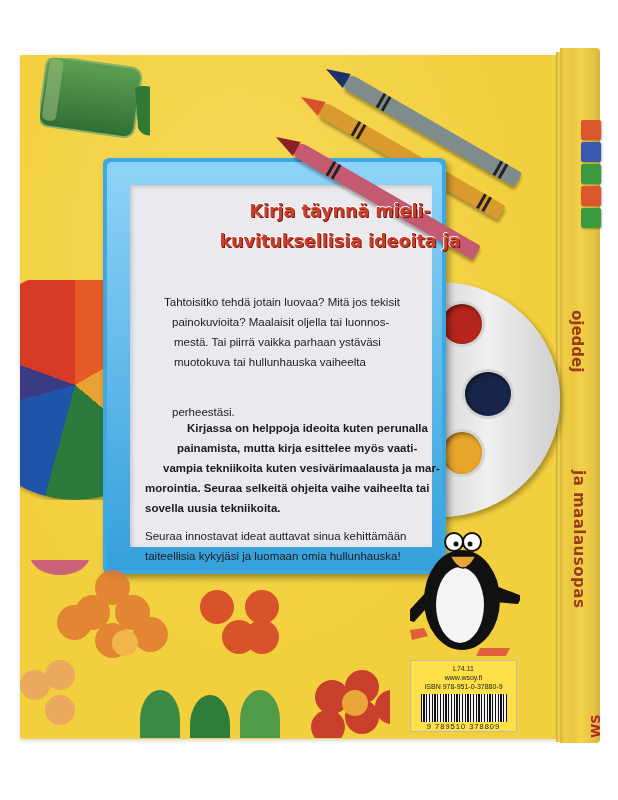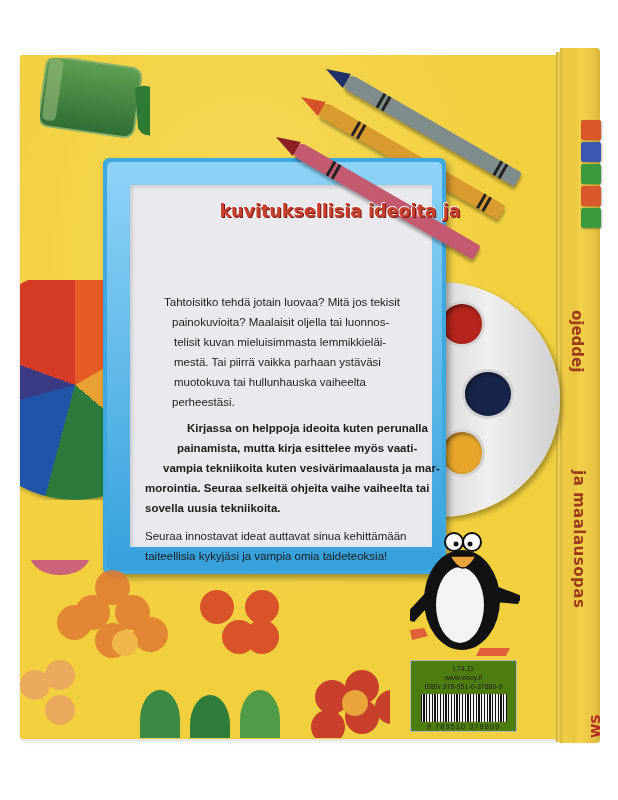--- a/index.html
+++ b/index.html
@@ -23,21 +23,21 @@
   .headline{position:absolute;left:150px;top:196px;width:380px;text-align:center;font-family:"DejaVu Sans",sans-serif;font-weight:bold;font-size:17.5px;line-height:30px;color:#c8402b;text-shadow:1px 1px 0 #7a1a12,-1px 0 0 #fff,0 -1px 0 #fff;}
   .body-text{position:absolute;font-family:"Liberation Sans",sans-serif;font-size:11.5px;line-height:20px;color:#1c1c1c;}
   .wheel{position:absolute;left:-40px;top:270px;width:230px;height:230px;border-radius:50%;overflow:hidden;box-shadow:3px 3px 4px rgba(0,0,0,.3);
     background:conic-gradient(from 0deg,#e65a25 0deg 60deg,#eaa133 60deg 130deg,#2c7a3c 130deg 195deg,#2054a8 195deg 255deg,#3b3a84 255deg 290deg,#d53b26 290deg 360deg);}
   .wheel-clip{position:absolute;left:20px;top:280px;width:170px;height:220px;overflow:hidden;}
   .palette{position:absolute;left:440px;top:282px;width:120px;height:235px;background:linear-gradient(90deg,#d8d8d8,#f0f0f0 40%,#cfcfcf);border-radius:0 120px 120px 0/0 118px 118px 0;box-shadow:3px 3px 5px rgba(0,0,0,.3);}
   .well{position:absolute;border-radius:50%;box-shadow:inset 2px 2px 4px rgba(0,0,0,.45),0 0 0 3px #d3d3d3;}
   .penguin{position:absolute;left:410px;top:510px;width:110px;height:150px;}
   .flowers{position:absolute;left:20px;top:560px;width:370px;height:178px;overflow:hidden;}
   .flower{position:absolute;border-radius:50%;}
-  .barcode-box{position:absolute;left:410px;top:660px;width:105px;height:70px;background:#4d7c0f;border:1px solid #bbb;font-family:"Liberation Sans",sans-serif;font-size:7px;color:#222;text-align:center;}
+  .barcode-box{position:absolute;left:410px;top:660px;width:105px;height:70px;background:#fde047;border:1px solid #bbb;font-family:"Liberation Sans",sans-serif;font-size:7px;color:#222;text-align:center;}
   .bc-line{line-height:9px;}
   .bars{margin:3px auto 0;width:86px;height:28px;background:repeating-linear-gradient(90deg,#111 0 1px,#f2f2f2 1px 2px,#111 2px 4px,#f2f2f2 4px 5px,#111 5px 6px,#f2f2f2 6px 8px,#111 8px 9px,#f2f2f2 9px 11px);}
   .bc-num{font-size:7.5px;letter-spacing:1px;}
 </style>
 </head>
 <body>
 
 <div class="book"></div>
 <div class="hinge"></div>
 <div class="spine"></div>
@@ -92,43 +92,43 @@
 <div class="palette">
   <div class="well" style="left:2px;top:22px;width:40px;height:40px;background:#b5251b;"></div>
   <div class="well" style="left:25px;top:90px;width:46px;height:44px;background:#17254a;"></div>
   <div class="well" style="left:2px;top:150px;width:40px;height:42px;background:#e7a62a;"></div>
 </div>
 
 <div class="frame"></div>
 <div class="panel"></div>
 
 <div class="headline" style="left:150px;width:380px;z-index:6;">
+  <div>Kirja täynnä mieli-</div>
   <div>kuvituksellisia ideoita ja</div>
 </div>
 
 <div class="body-text" style="left:164px;top:292px;width:265px;">
   <div>Tahtoisitko tehdä jotain luovaa? Mitä jos tekisit</div>
   <div style="padding-left:8px;">painokuvioita? Maalaisit oljella tai luonnos-</div>
-  <div style="padding-left:10px;">telisit kuvan mieluisimmasta lemmikkieläi-</div>
   <div style="padding-left:10px;">mestä. Tai piirrä vaikka parhaan ystäväsi</div>
   <div style="padding-left:10px;">muotokuva tai hullunhauska vaiheelta</div>
-  <div style="padding-left:8px;">perheestäsi.</div>
+  <div style="padding-left:8px;margin-top:30px;">perheestäsi.</div>
 </div>
 
 <div class="body-text" style="left:145px;top:418px;width:300px;font-weight:bold;">
   <div style="padding-left:42px;">Kirjassa on helppoja ideoita kuten perunalla</div>
   <div style="padding-left:32px;">painamista, mutta kirja esittelee myös vaati-</div>
   <div style="padding-left:18px;">vampia tekniikoita kuten vesivärimaalausta ja mar-</div>
   <div style="padding-left:0;">morointia. Seuraa selkeitä ohjeita vaihe vaiheelta tai</div>
   <div>sovella uusia tekniikoita.</div>
 </div>
 
 <div class="body-text" style="left:145px;top:526px;width:300px;">
   <div>Seuraa innostavat ideat auttavat sinua kehittämään</div>
-  <div>taiteellisia kykyjäsi ja vampia omia taideteoksia!</div>
+  <div>taiteellisia kykyjäsi ja luomaan omia hullunhauska!</div>
 </div>
 
 <svg class="penguin" viewBox="0 0 110 150">
   <ellipse cx="52" cy="90" rx="38" ry="50" fill="#111"></ellipse>
   <ellipse cx="50" cy="95" rx="24" ry="38" fill="#f4f4f4"></ellipse>
   <path d="M18 80 L-8 108 L4 112 L22 92 Z" fill="#111"></path>
   <path d="M86 76 L112 86 L108 94 L84 92 Z" fill="#111"></path>
   <circle cx="44" cy="32" r="9" fill="#fff" stroke="#111" stroke-width="2"></circle>
   <circle cx="62" cy="32" r="9" fill="#fff" stroke="#111" stroke-width="2"></circle>
   <circle cx="46" cy="34" r="2.5" fill="#111"></circle>

